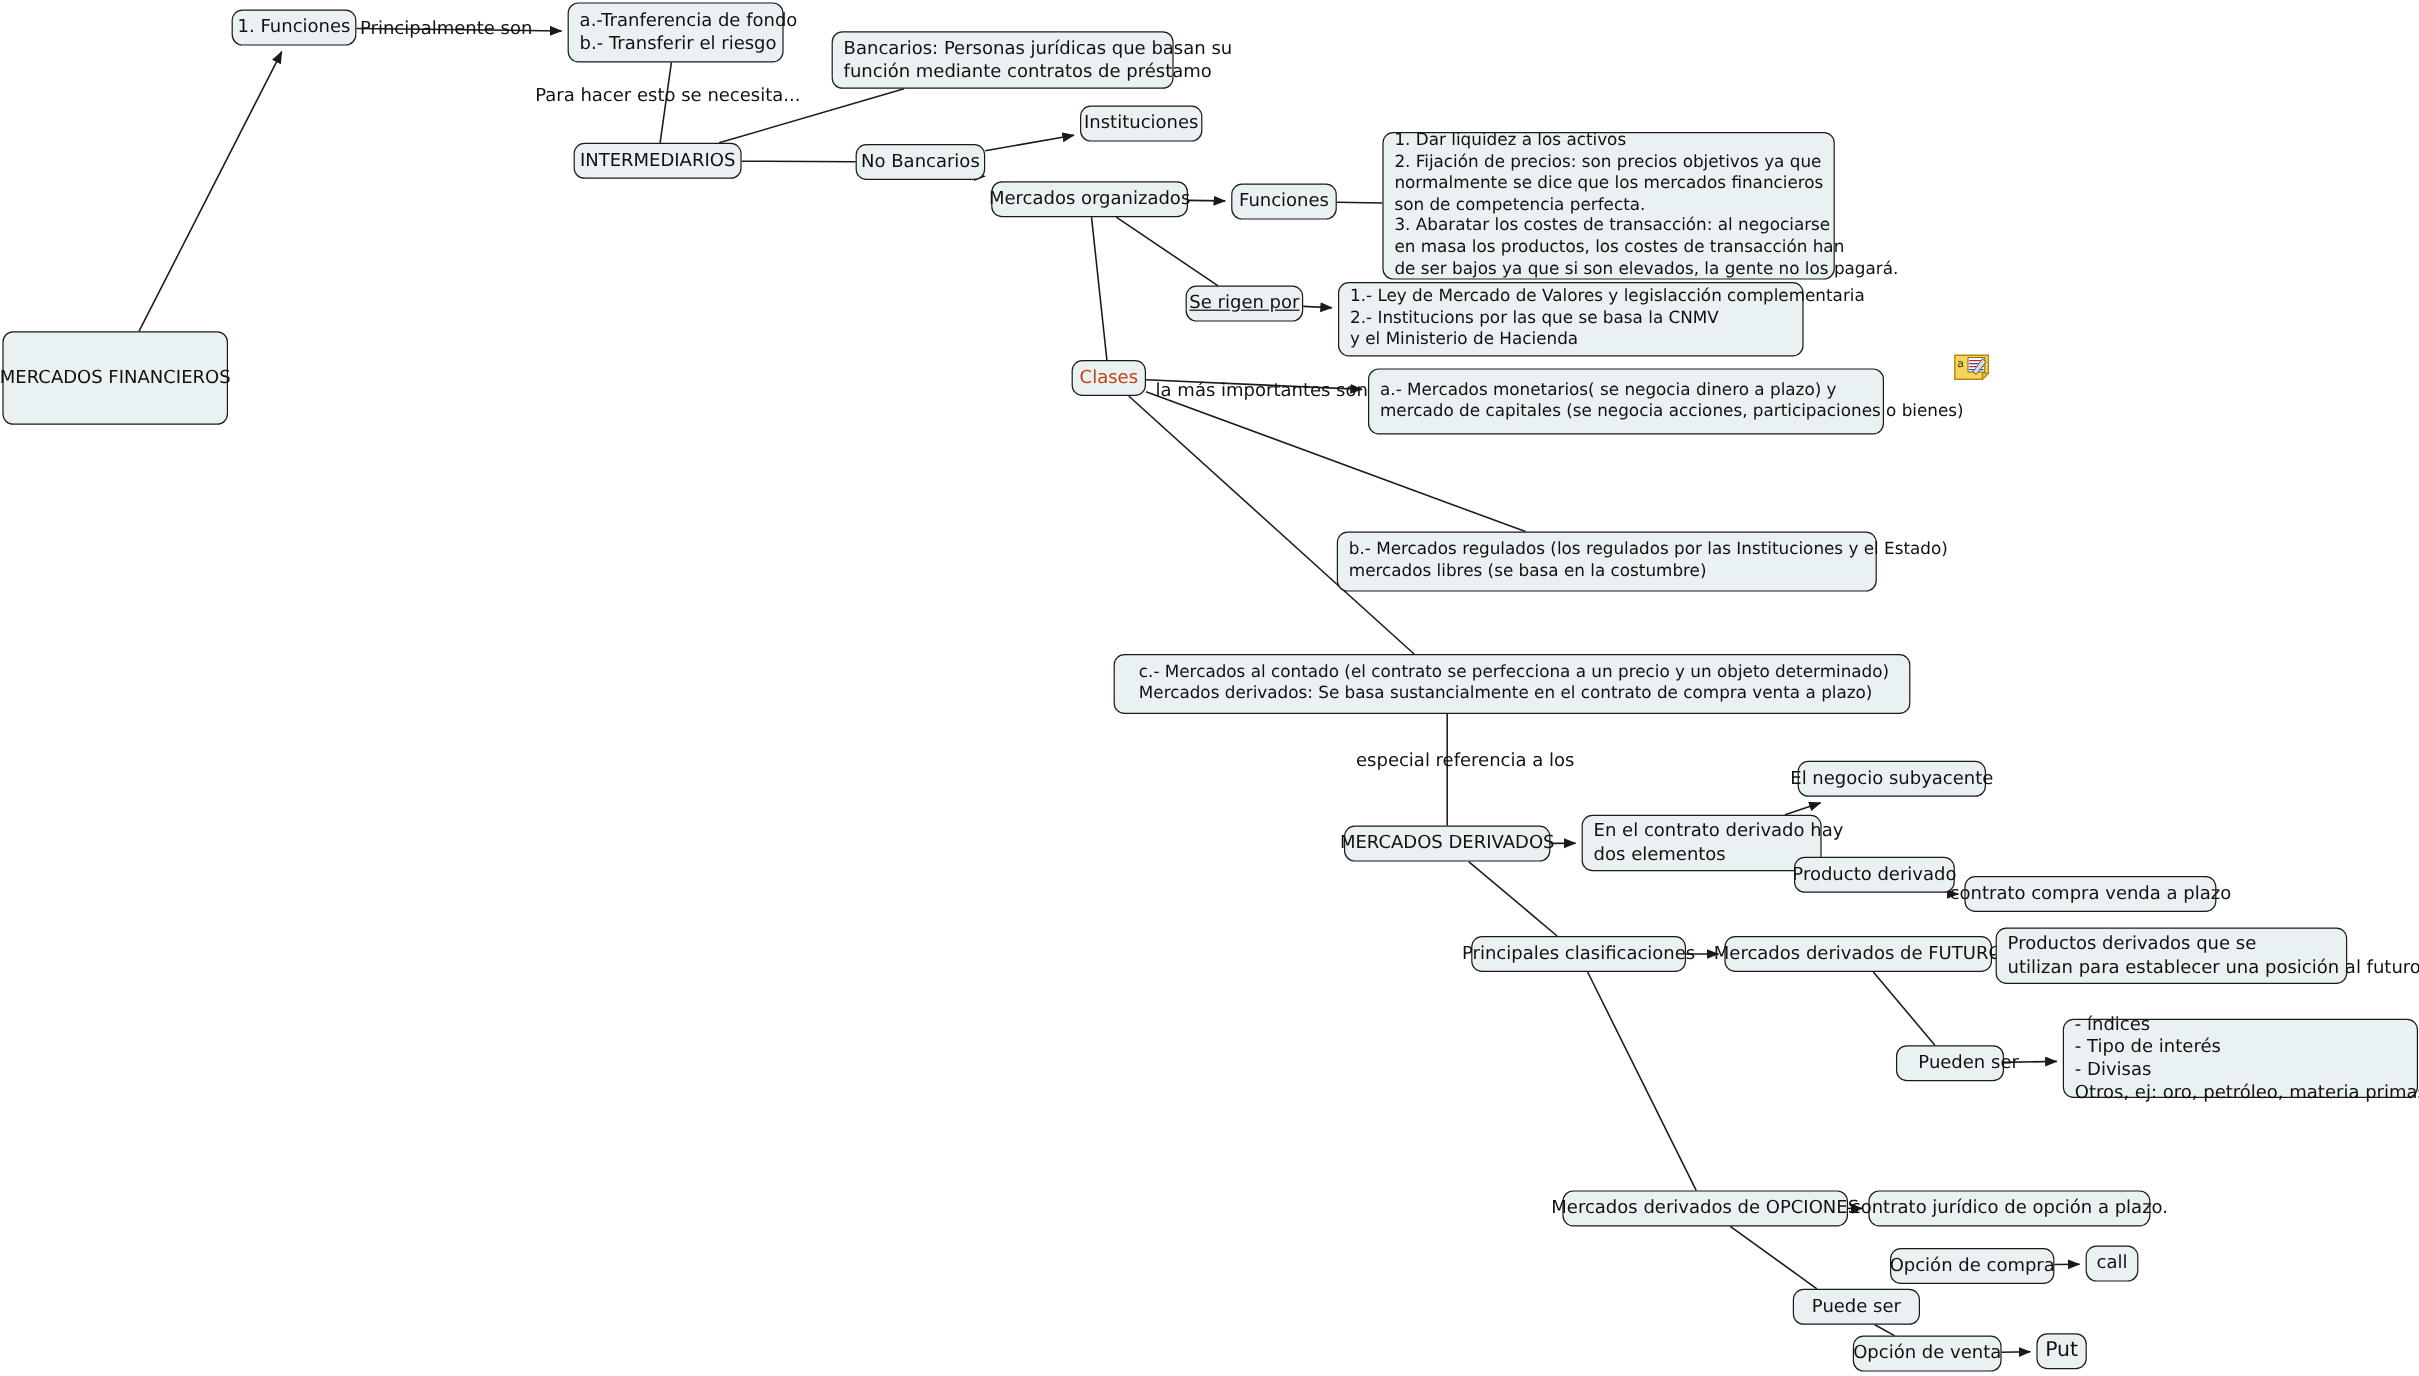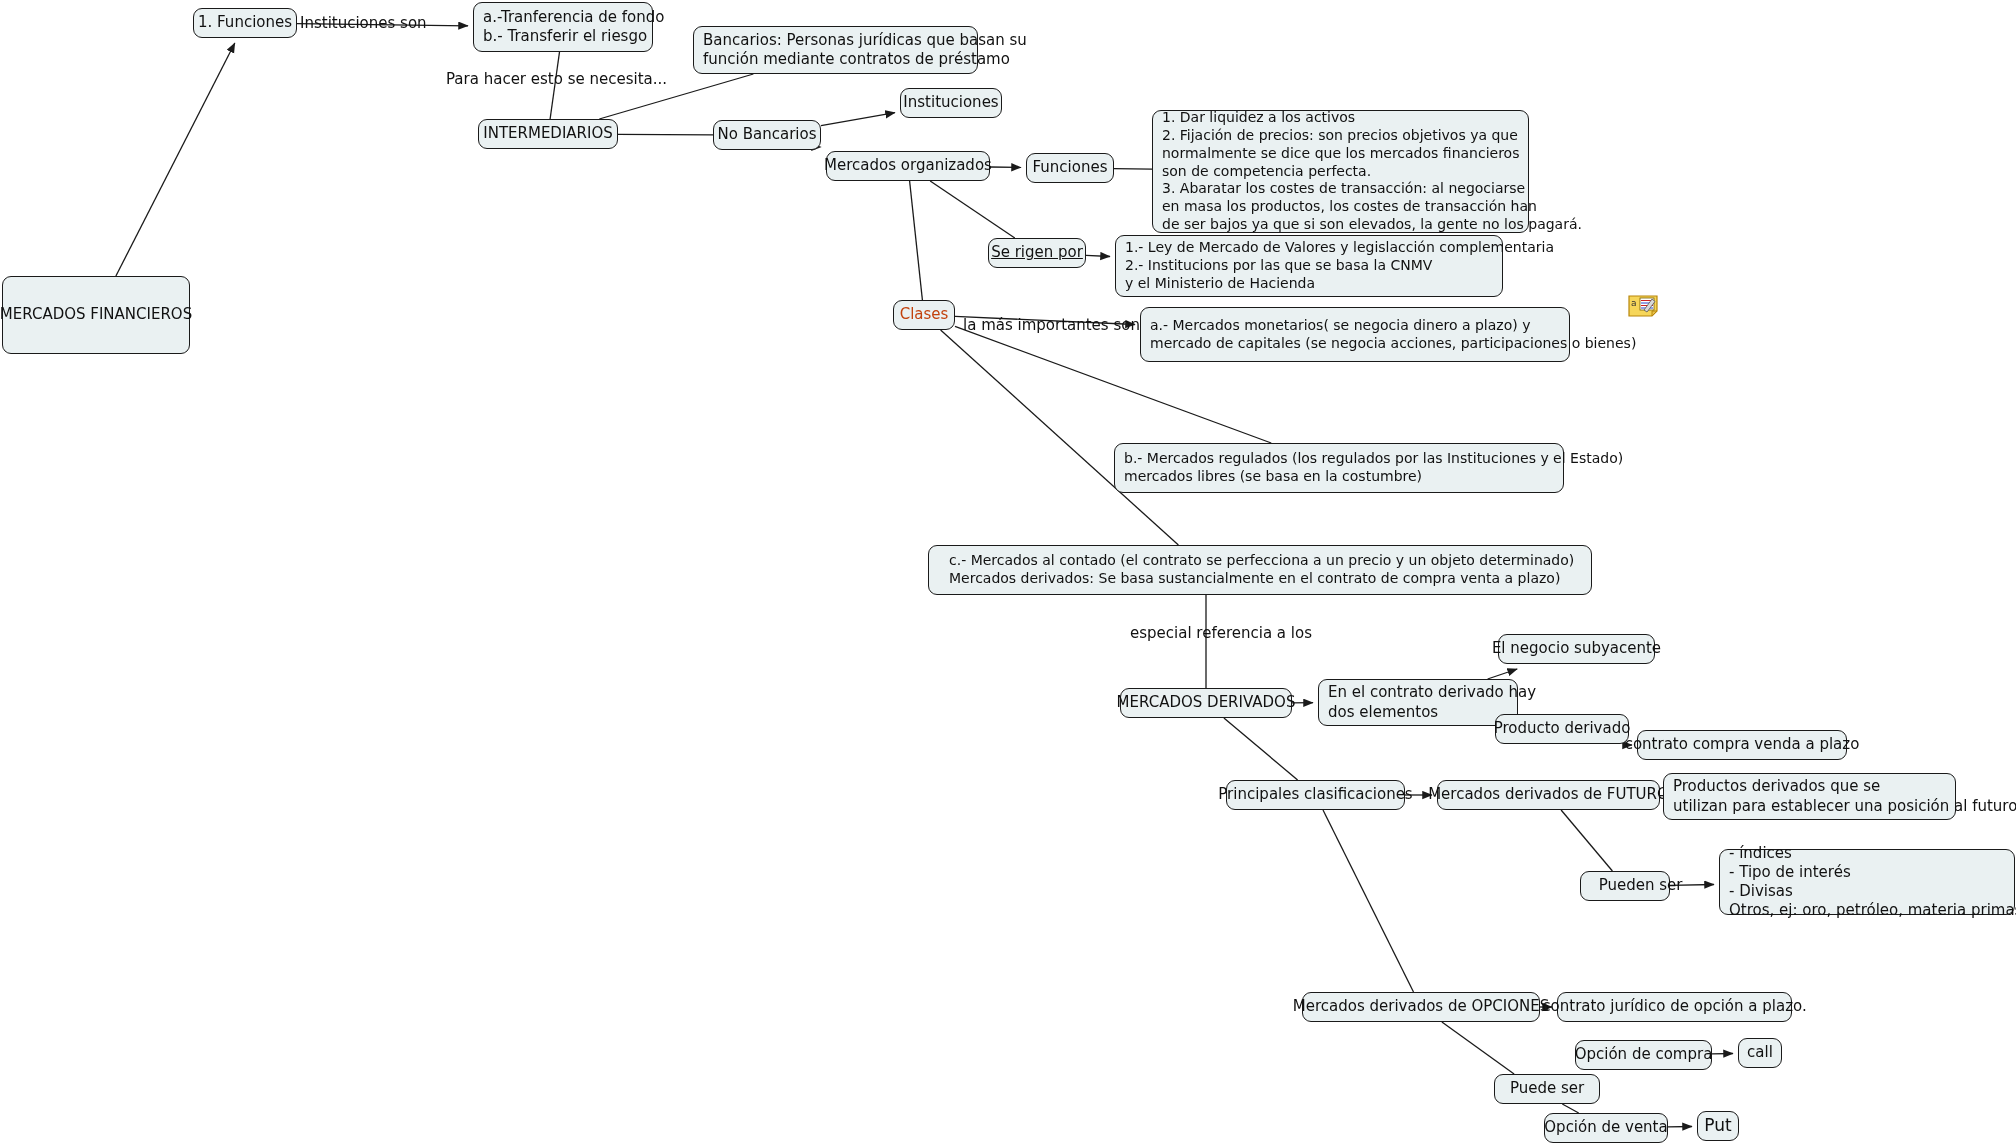--- a/index.html
+++ b/index.html
@@ -154,21 +154,21 @@
 Otros, ej: oro, petróleo, materia primas, etc...</div>
       <div class="node center" style="left: 1302px; top: 992px; width: 238px; height: 30px; font-size: 15px; background: rgb(234, 241, 242); border-color: rgb(26, 26, 26); color: rgb(17, 17, 17);">Mercados derivados de OPCIONES</div>
       <div class="node center" style="left: 1557px; top: 992px; width: 235px; height: 30px; font-size: 15px; background: rgb(234, 241, 242); border-color: rgb(26, 26, 26); color: rgb(17, 17, 17);">contrato jurídico de opción a plazo.</div>
       <div class="node center" style="left: 1494px; top: 1074px; width: 106px; height: 30px; font-size: 15px; background: rgb(234, 241, 242); border-color: rgb(26, 26, 26); color: rgb(17, 17, 17);">Puede ser</div>
       <div class="node center" style="left: 1575px; top: 1040px; width: 137px; height: 30px; font-size: 15px; background: rgb(234, 241, 242); border-color: rgb(26, 26, 26); color: rgb(17, 17, 17);">Opción de compra</div>
       <div class="node center" style="left: 1738px; top: 1038px; width: 44px; height: 30px; font-size: 15px; background: rgb(234, 241, 242); border-color: rgb(26, 26, 26); color: rgb(17, 17, 17);">call</div>
       <div class="node center" style="left: 1544px; top: 1113px; width: 124px; height: 30px; font-size: 15px; background: rgb(234, 241, 242); border-color: rgb(26, 26, 26); color: rgb(17, 17, 17);">Opción de venta</div>
       <div class="node center" style="left: 1697px; top: 1111px; width: 42px; height: 30px; font-size: 17px; background: rgb(234, 241, 242); border-color: rgb(26, 26, 26); color: rgb(17, 17, 17);">Put</div>
     </div>
   <div id="label-layer">
-      <div class="edge-label" style="left: 300px; top: 14px; font-size: 15px;">Instituciones son</div>
+      <div class="edge-label" style="left: 300px; top: 14px; font-size: 15px;">Principalmente son</div>
       <div class="edge-label" style="left: 446px; top: 70px; font-size: 15px;">Para hacer esto se necesita...</div>
       <div class="edge-label" style="left: 963px; top: 316px; font-size: 15px;">la más importantes son</div>
       <div class="edge-label" style="left: 1130px; top: 624px; font-size: 15px;">especial referencia a los</div>
     </div>
 
   <div class="note-icon" id="note-icon-host" style="left: 1628px; top: 294px;">
     <svg viewBox="0 0 30 24" width="30" height="24" xmlns="http://www.w3.org/2000/svg">
       <polygon points="1,2 29,2 29,17 24,22 1,22" fill="#f6d65a" stroke="#b8860b" stroke-width="1.2"></polygon>
       <polygon points="24,22 24,17 29,17" fill="#e8c24a" stroke="#b8860b" stroke-width="1"></polygon>
       <rect x="12" y="4" width="14" height="12" fill="#ffffff" stroke="#7a6000" stroke-width="0.8"></rect>

